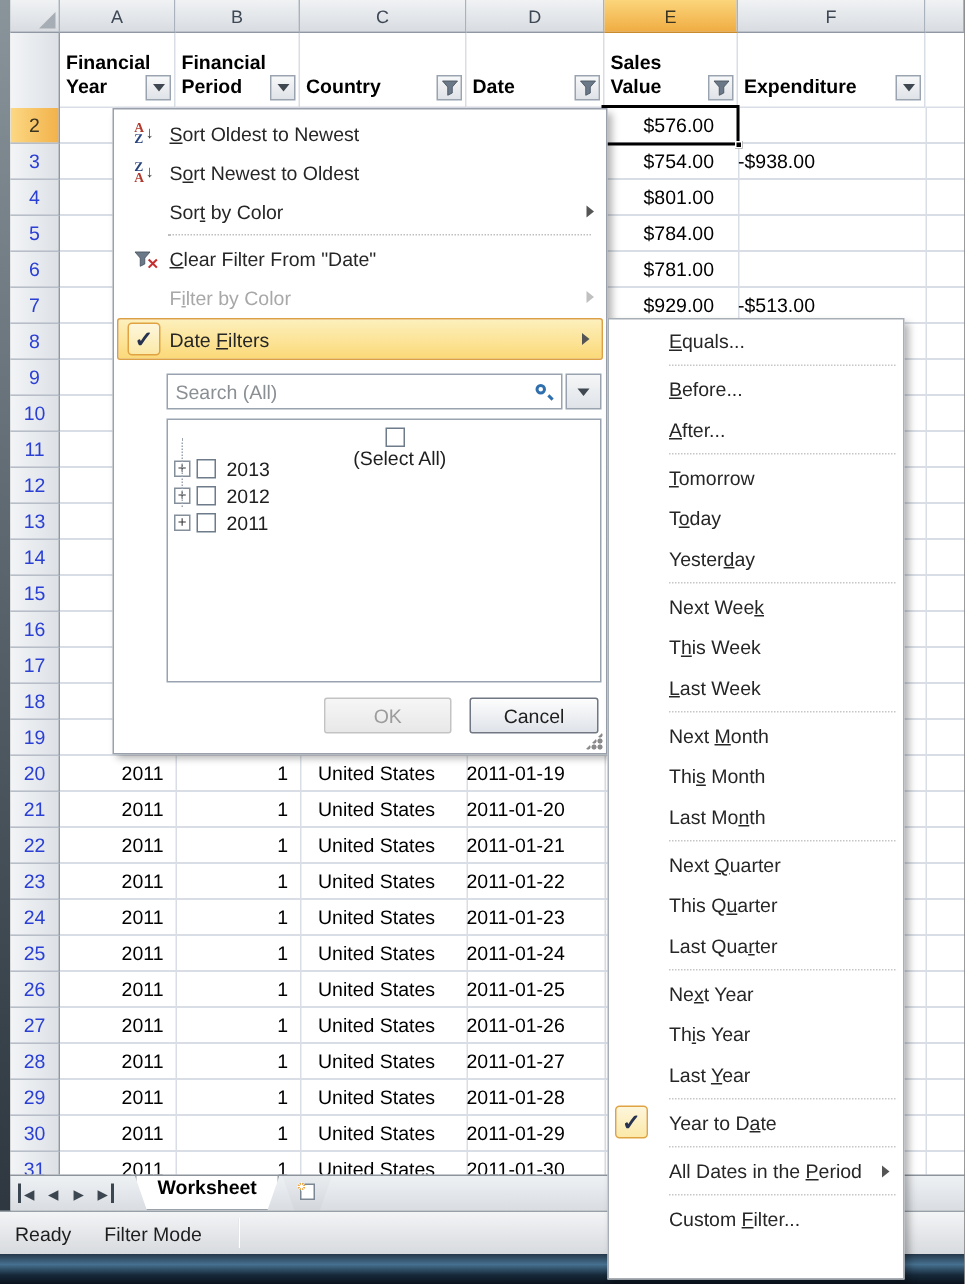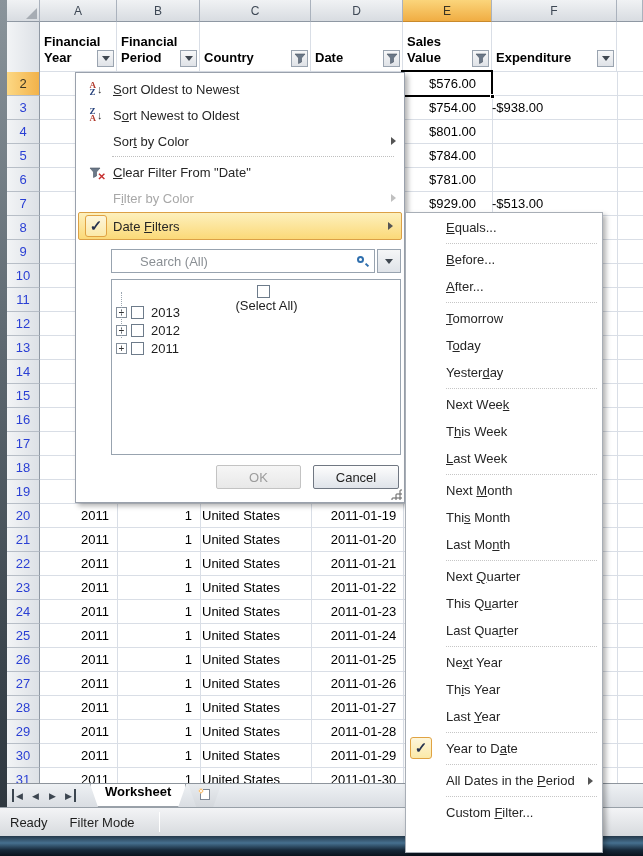--- a/index.html
+++ b/index.html
@@ -36,22 +36,22 @@
   .rowhdr.sel{background:linear-gradient(90deg,#fcd884,#f2b24a);color:#3a3422;}
 
   .ef-values{position:absolute;left:403px;top:72px;width:214px;height:144px;}
   .ef-row{display:flex;height:24px;}
   .cellE{width:89px;text-align:right;padding-right:16px;line-height:24px;}
   .cellF{width:125px;text-align:left;padding-right:18px;line-height:24px;}
   .data-rows{position:absolute;left:40px;top:504px;width:363px;height:279px;overflow:hidden;}
   .drow{display:flex;height:24px;line-height:24px;}
   .dc-year{width:77px;text-align:right;padding-right:8px;}
   .dc-period{width:83px;text-align:right;padding-right:8px;}
-  .dc-country{width:111px;text-align:left;padding-left:2px;}
-  .dc-date{width:92px;text-align:center;padding-right:5px;padding-left:18px;}
+  .dc-country{width:111px;text-align:left;padding-left:12px;}
+  .dc-date{width:92px;text-align:left;padding-right:5px;}
 
   .selbox{position:absolute;left:401px;top:70px;width:92px;height:27px;border:2px solid #000;}
   .fillhandle{position:absolute;right:-4px;bottom:-4px;width:5px;height:5px;background:#000;border:1px solid #fff;}
 
   
   .tabbar{position:absolute;left:7px;top:783px;width:636px;height:24px;
     background:linear-gradient(180deg,#eef1f4,#d9dde2);border-top:1px solid #8d949c;
     display:flex;align-items:stretch;}
   .navbtns{display:flex;align-items:center;gap:4px;padding:0 8px 0 5px;}
   .navbtn{width:13px;height:13px;display:flex;align-items:center;justify-content:center;}
@@ -86,21 +86,21 @@
     color:#26324f;font-weight:bold;font-size:15px;}
   .sico{display:inline-flex;flex-direction:column;line-height:7px;font-size:9px;font-weight:bold;
     font-family:"Liberation Serif",serif;}
   .sico .la{color:#b23b2e;}.sico .lz{color:#27427c;}
   .sarr{color:#333;font-size:11px;margin-left:1px;}
   .clrico{position:relative;width:14px;height:13px;}
   .clrico .x{position:absolute;right:-3px;bottom:-3px;color:#c62f2f;font-weight:bold;font-size:10px;}
 
   .searchrow{display:flex;margin:9px 3px 0 35px;height:24px;}
   .searchbox{flex:1;border:1px solid #98a3af;display:flex;align-items:center;padding:0 5px;color:#8a8f94;background:#fff;}
-  .searchbox .ph{flex:1;margin-left:23px;}
+  .searchbox .ph{flex:1;}
   .mag{position:relative;width:13px;height:13px;flex:none;}
   .mag .lens{position:absolute;left:1px;top:1px;width:7px;height:7px;border:2px solid #2f6fae;border-radius:50%;}
   .mag .stem{position:absolute;left:9px;top:9px;width:4px;height:2px;background:#2f6fae;transform:rotate(45deg);}
   .searchdrop{width:24px;height:24px;margin-left:2px;border:1px solid #98a3af;
     background:linear-gradient(180deg,#f5f6f7,#dfe3e8);display:flex;align-items:center;justify-content:center;}
   .treebox{position:relative;margin:6px 3px 0 35px;height:176px;border:1px solid #98a3af;background:#fff;padding-top:5px;}
   .trow{height:18px;display:flex;align-items:center;font-size:13px;color:#1e1e1e;}
   .trow.root{padding-left:21px;flex-direction:column;}
   .trow.child{padding-left:4px;}
   .plusbox{width:11px;height:11px;border:1px solid #848f9b;background:#fff;line-height:9px;font-size:10px;

